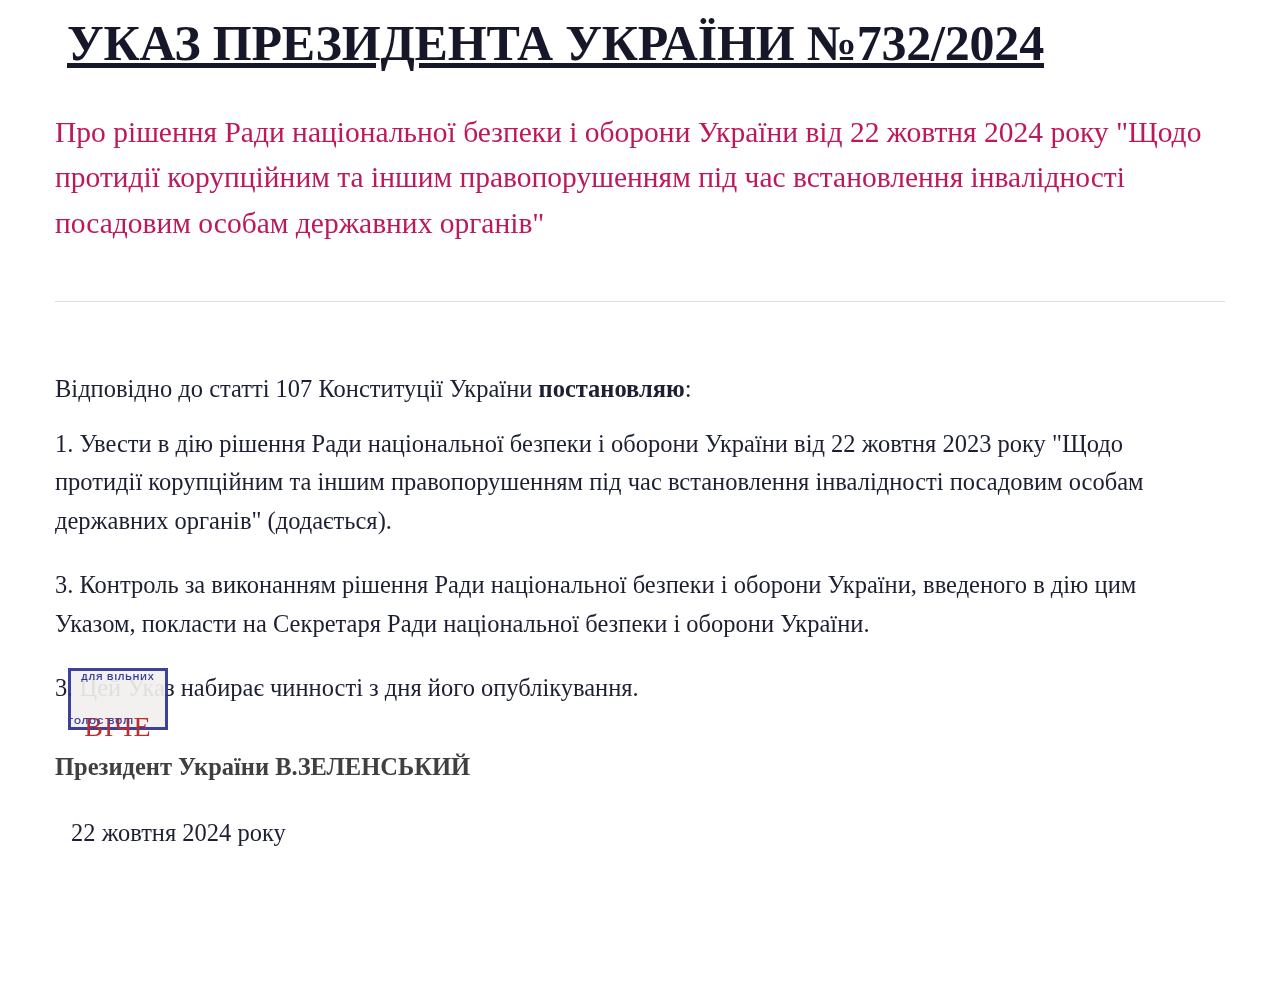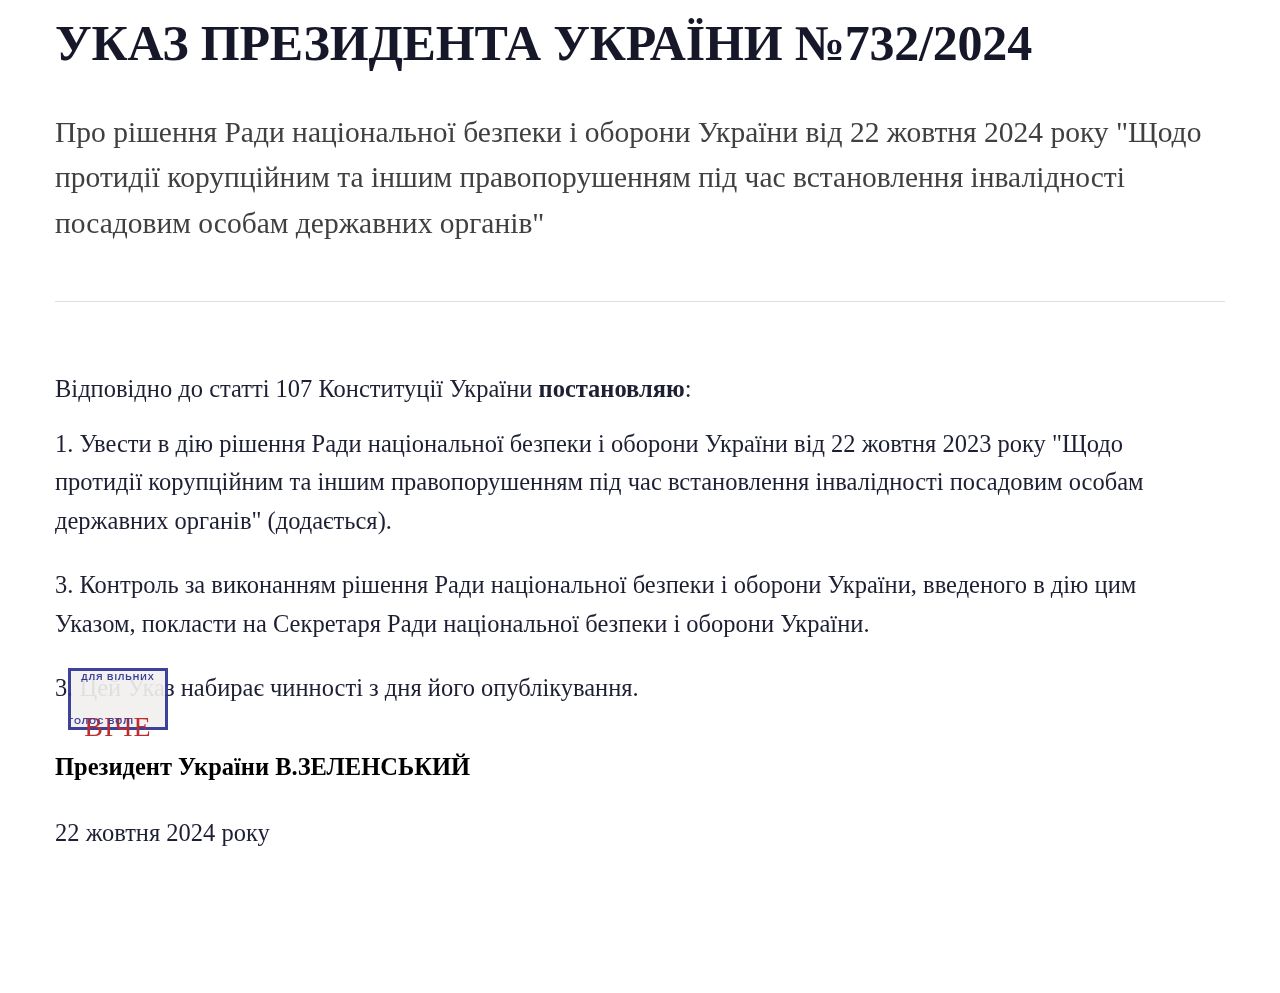--- a/index.html
+++ b/index.html
@@ -23,29 +23,30 @@
     box-sizing: border-box;
     padding: 14px 55px 0 55px;
   }
 
   .doc-title {
     font-size: 50px;
     line-height: 1.16;
     font-weight: 700;
     letter-spacing: -0.2px;
     color: #16182a;
-    margin: 0 0 38px 0;
+    margin: 0 0 38px 12px;
     white-space: nowrap;
+    text-decoration: underline;
   }
 
   .doc-subtitle {
     font-size: 29.5px;
     line-height: 1.54;
     font-weight: 400;
-    color: #404040;
+    color: #be185d;
     margin: 0;
     max-width: 1175px;
   }
 
   .divider {
     border: none;
     border-top: 1px solid #dcdde3;
     margin: 55px 0 0 0;
     width: 100%;
   }
@@ -67,29 +68,29 @@
   }
 
   .para b {
     font-weight: 700;
   }
 
   .signature {
     font-size: 24.5px;
     line-height: 1.5;
     font-weight: 700;
-    color: #000000;
+    color: #404040;
     margin: 42px 0 30px 0;
   }
 
   .date {
     font-size: 24.5px;
     line-height: 1.4;
     color: #1d1f33;
-    margin: 0;
+    margin: 16px;
   }
 
   
   .watermark {
     position: absolute;
     left: 68px;
     top: 668px;
     width: 100px;
     height: 62px;
     opacity: 0.92;

